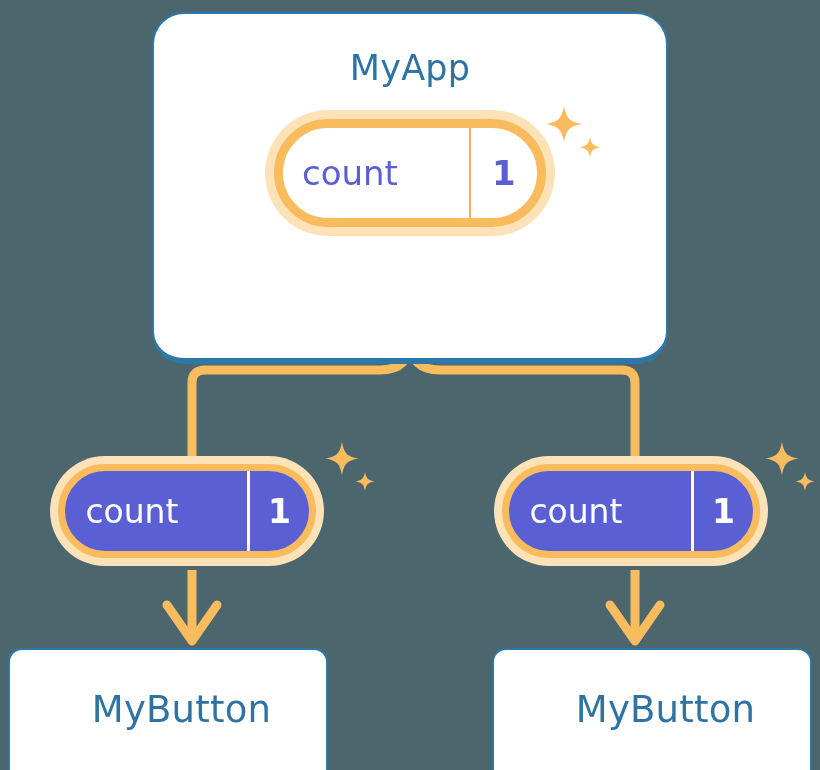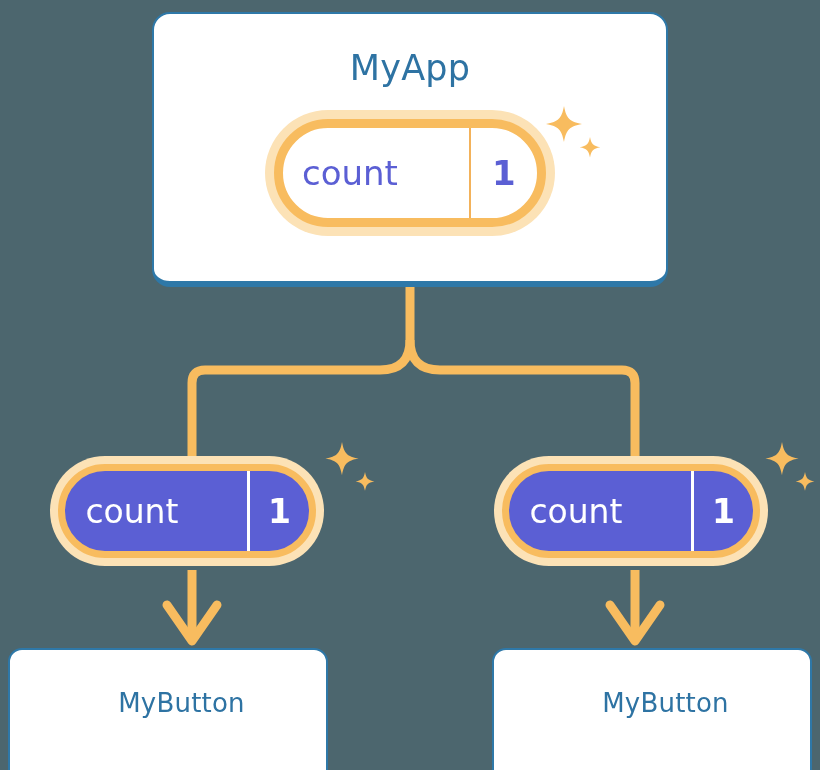--- a/index.html
+++ b/index.html
@@ -44,37 +44,37 @@
     text-align: center;
     letter-spacing: 0.2px;
     white-space: nowrap;
   }
 
   
   #app-card {
     left: 152px;
     top: 12px;
     width: 516px;
-    height: 275px;
-    border-radius: 18px;
+    height: 352px;
+    border-radius: 32px;
   }
   #app-card .card-title {
     margin-top: 34px;
   }
 
   
   .leaf-card {
     height: 150px;
     border-radius: 14px;
   }
   #btn-card-left  { left: 8px;   top: 648px; width: 320px; }
   #btn-card-right { left: 492px; top: 648px; width: 320px; }
   .leaf-card .card-title {
     margin-top: 38px;
-    font-size: 26px;
+    font-size: 37px;
     padding-left: 27px;
   }
 
   
   .pill {
     position: absolute;
     display: flex;
     align-items: stretch;
     border-radius: 999px;
     z-index: 4;

